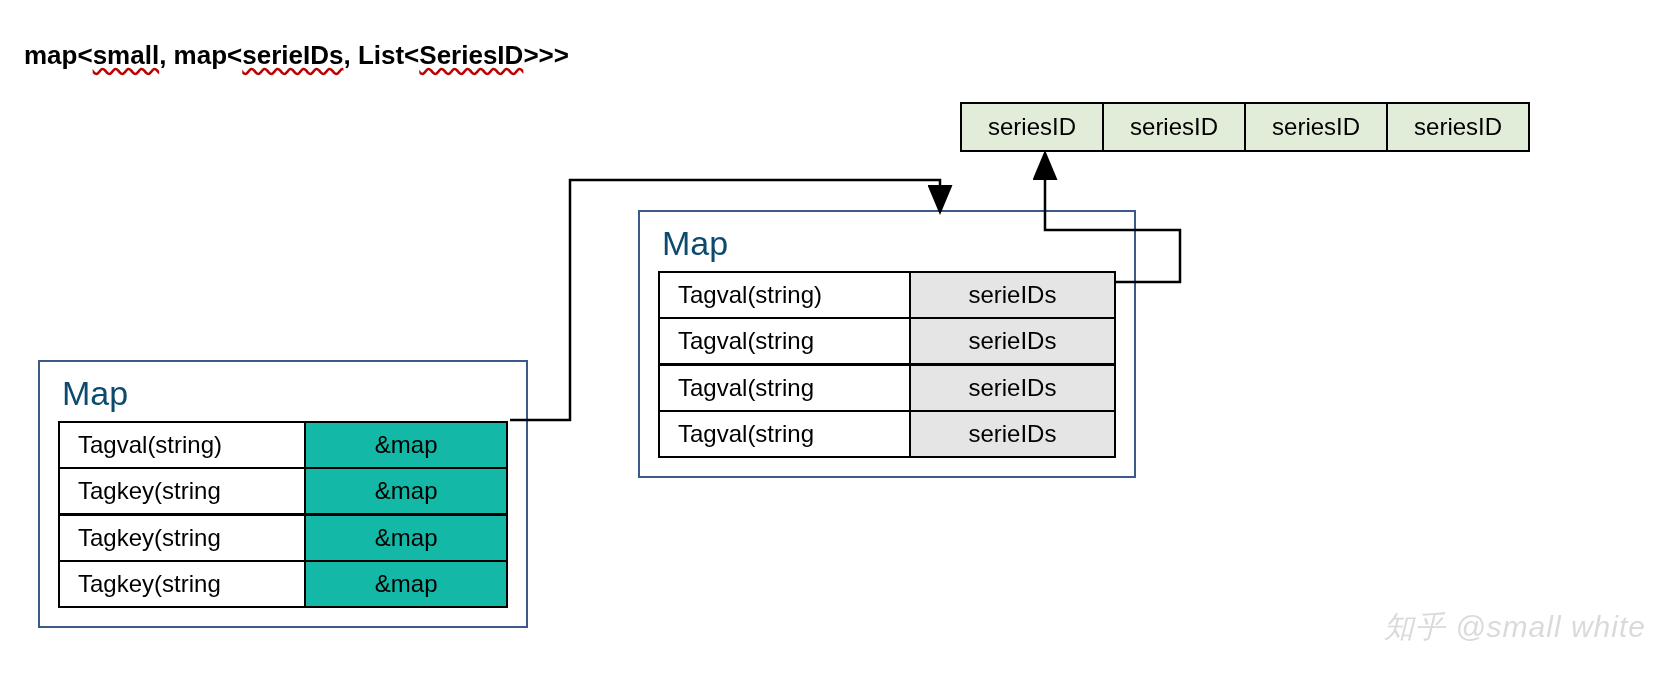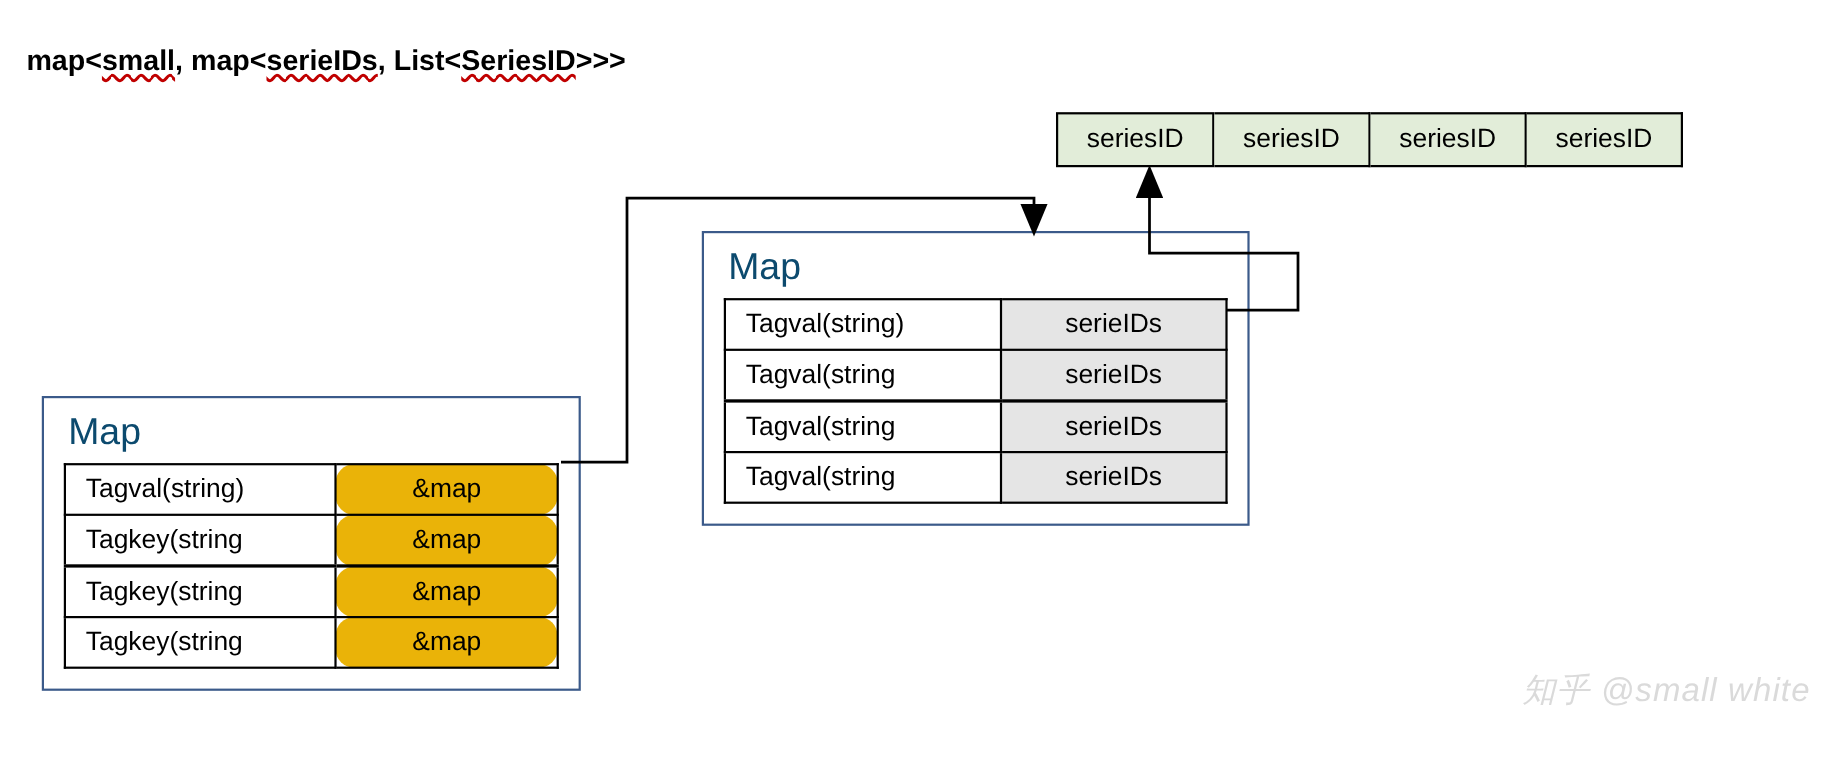--- a/index.html
+++ b/index.html
@@ -47,21 +47,21 @@
     text-align: center;
     padding: 3px 10px;
     height: 38px;
   }
   .tbl td.key {
     background: #fff;
     width: 55%;
     text-align: left;
     padding-left: 18px;
   }
-  .tbl td.val-yellow { background: #eab308; width: 45%; border-radius: 17px; }
+  .tbl td.val-yellow { background: #14b8a6; width: 45%; }
   .tbl td.val-blue   { background: #e5e5e5; width: 45%; }
   .tbl tr.thickbot td { border-bottom: 3px solid #000; }
   .series-row {
     position: absolute;
     left: 960px;
     top: 102px;
     display: flex;
   }
   .series-row .cell {
     border: 2px solid #000;

